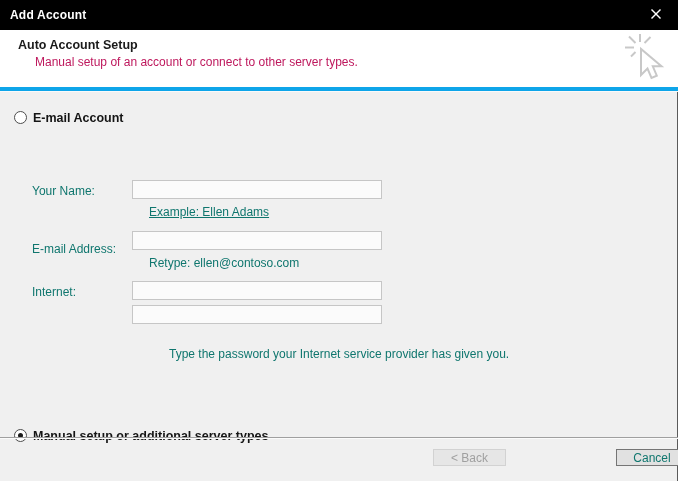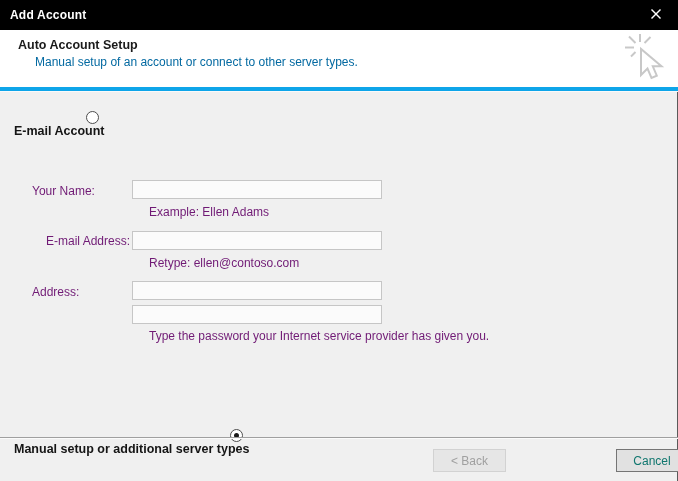--- a/index.html
+++ b/index.html
@@ -40,60 +40,60 @@
     background: #ffffff;
     border-bottom: 4px solid #0ea5e9;
     box-shadow: 0 1px 0 #fafafa;
   }
   .wizard-header .hdr-title {
     position: absolute; left: 18px; top: 8px;
     font-weight: bold; font-size: 12.5px; color: #1a1a1a;
   }
   .wizard-header .hdr-sub {
     position: absolute; left: 35px; top: 25px;
-    font-size: 12px; color: #0369a1; text-align: center;
+    font-size: 12px; color: #be185d; text-align: center;
   }
   .wizard-icon { position: absolute; top: 1px; right: 7px; }
   
-  .option { position: absolute; left: 14px; display: flex; align-items: flex-end; cursor: default; flex-direction: column; }
+  .option { position: absolute; left: 14px; display: flex; align-items: flex-start; cursor: default; }
   .option.email   { top: 111px; }
   .option.manual  { top: 400px; margin-top: 29px; }
   .radio {
     width: 11px; height: 11px; border: 1px solid #4d4d4d; border-radius: 50%;
     background: #ffffff; margin-right: 6px; position: relative; flex: 0 0 auto;
   }
   .radio.checked::after {
     content: ""; position: absolute; left: 3px; top: 3px;
     width: 5px; height: 5px; border-radius: 50%; background: #1a1a1a;
   }
   .option .opt-label { font-weight: bold; font-size: 12.5px; color: #151515; }
   
   .fld-label, .fld-caption {
-    position: absolute; left: 32px; color: #701a75; font-size: 12px;
+    position: absolute; left: 32px; color: #0f766e; font-size: 12px;
   }
   .fld-caption { left: 149px; }
   .txt {
     position: absolute; left: 132px; width: 250px; height: 19px;
     box-sizing: border-box;
     border: 1px solid #c6c6c6; background: #fbfbfb;
     font-family: inherit; font-size: 12px; padding: 0 4px; color: #444;
   }
   .txt:disabled { border: 1px solid #c6c6c6; background: #fbfbfb; opacity: 1; }
-  .lbl-name   { top: 184px; }  .in-name  { top: 180px; }  .cap-name  { top: 205px; }
-  .lbl-email  { top: 234px; margin-left: 14px; }  .in-email { top: 231px; }  .cap-email { top: 256px; }
+  .lbl-name   { top: 184px; }  .in-name  { top: 180px; }  .cap-name  { top: 205px; text-decoration: underline; }
+  .lbl-email  { top: 242px; }  .in-email { top: 231px; }  .cap-email { top: 256px; }
   .lbl-pass   { top: 285px; }  .in-pass  { top: 281px; }
   .lbl-retype { top: 309px; }  .in-retype{ top: 305px; }
-  .cap-hint   { top: 329px; }
+  .cap-hint   { top: 347px; margin-left: 20px; }
   
   .footer-divider {
     position: absolute; left: 0; right: 0; top: 437px; height: 1px;
     background: #a0a0a0; box-shadow: 0 1px 0 #fbfbfb;
   }
   .btn {
-    position: absolute; top: 449px; height: 23px;
+    position: absolute; top: 449px; height: 17px;
     box-sizing: border-box; font-family: inherit; font-size: 12px;
     display: flex; align-items: center; justify-content: center;
     padding: 0; margin: 0; cursor: pointer;
   }
   .btn-back {
     left: 433px; width: 73px;
     background: #e6e6e6; border: 1px solid #d2d2d2; color: #a0a0a0;
     cursor: default;
   }
   .btn-next {
@@ -145,21 +145,21 @@
   </div>
 
   <span class="fld-label lbl-name">Your Name:</span>
   <input class="txt in-name" type="text" disabled="" value="" style="">
   <span class="fld-caption cap-name">Example: Ellen Adams</span>
 
   <span class="fld-label lbl-email">E-mail Address:</span>
   <input class="txt in-email" type="text" disabled="" value="" style="">
   <span class="fld-caption cap-email">Retype: ellen@contoso.com</span>
 
-  <span class="fld-label lbl-pass">Address:</span>
+  <span class="fld-label lbl-pass">Internet:</span>
   <input class="txt in-pass" type="password" disabled="" value="" style="">
 
   <input class="txt in-retype" type="password" disabled="" value="" style="">
 
   <span class="fld-caption cap-hint">Type the password your Internet service provider has given you.</span>
 
   <div class="option manual">
     <span class="radio checked"></span>
     <span class="opt-label">Manual setup or additional server types</span>
   </div>

